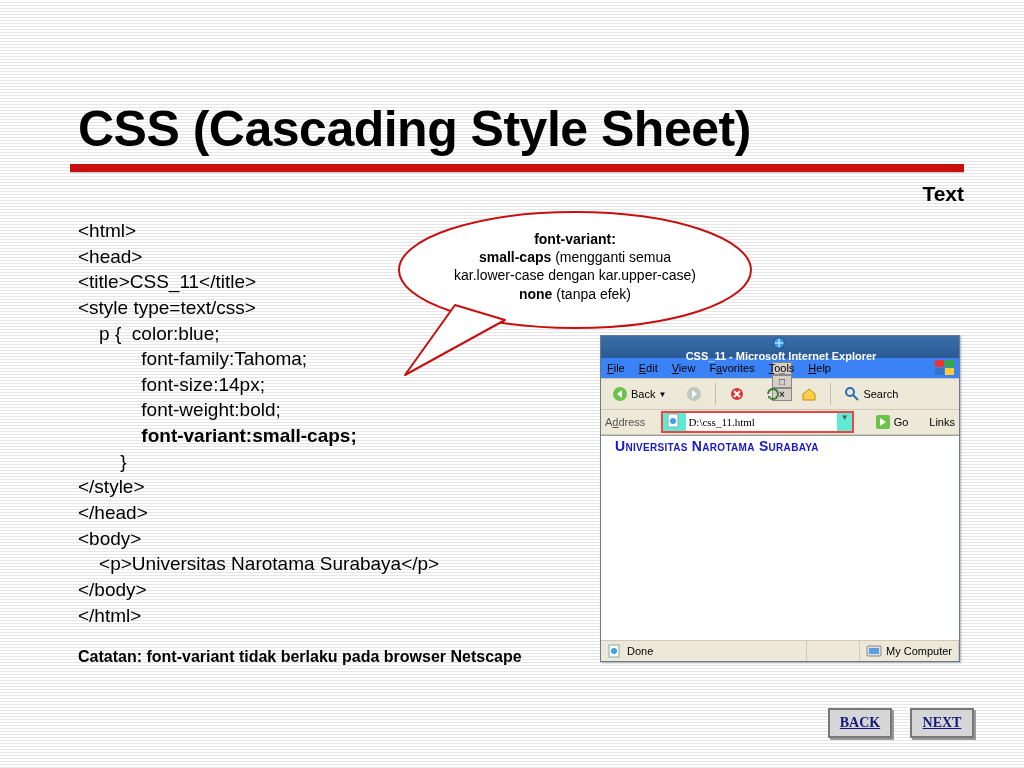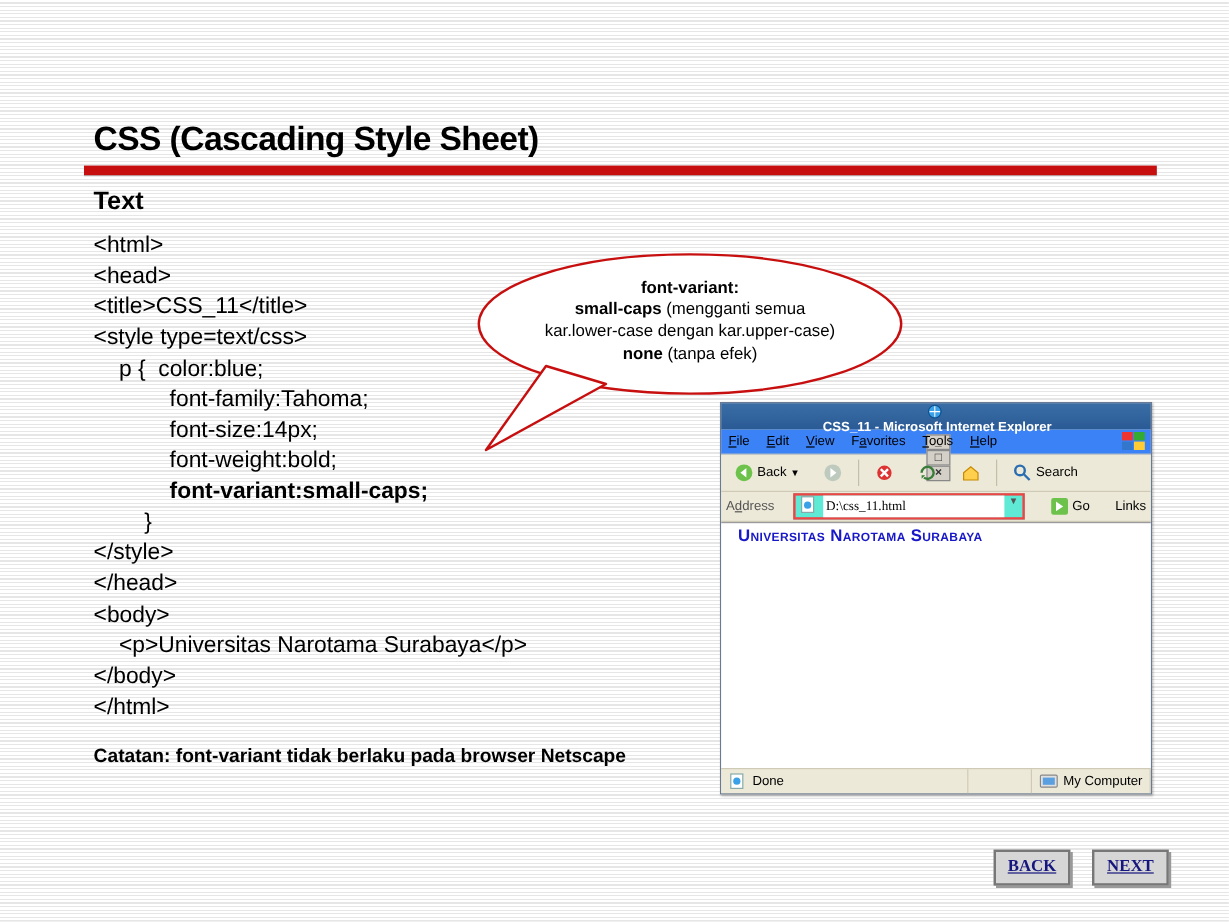--- a/index.html
+++ b/index.html
@@ -18,35 +18,36 @@
   }
   .slide {
     position: absolute;
     left: 70px;
     top: 100px;
     right: 60px;
   }
   .title {
     font-family: Verdana, sans-serif;
     font-weight: bold;
-    font-size: 28px;
+    font-size: 50px;
     letter-spacing: -0.5px;
     color: #000;
     margin: 0 0 6px 8px;
   }
   .red-rule {
     height: 8px;
     background: #c70f0f;
     box-shadow: 0 1px 0 rgba(0,0,0,.2);
     margin-bottom: 10px;
   }
   .subhead {
     font-weight: bold;
     font-size: 21px;
     margin: 4px 0 12px 8px;
+    text-align: right;
   }
   .code {
     font-size: 19px;
     line-height: 1.35;
     white-space: pre;
     margin-left: 8px;
   }
   .code .b { font-weight: bold; }
   .note {
     font-weight: bold;

